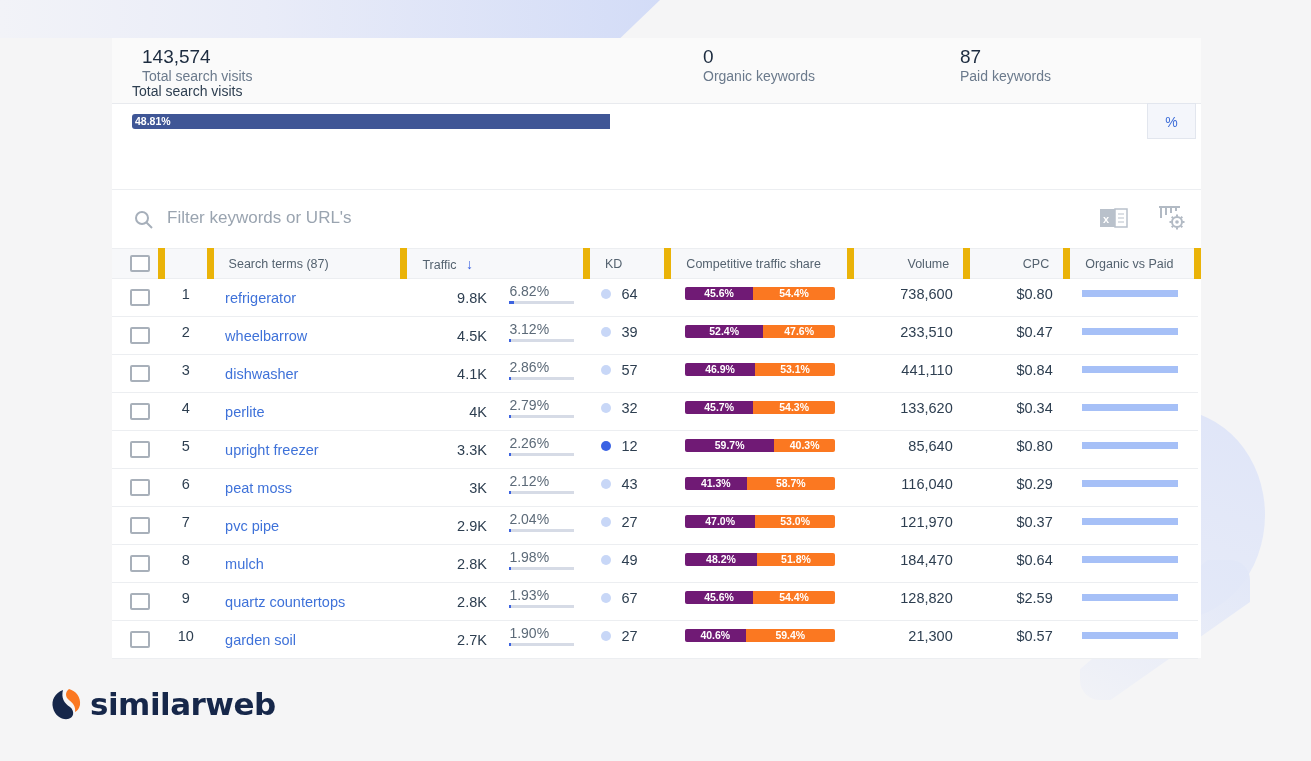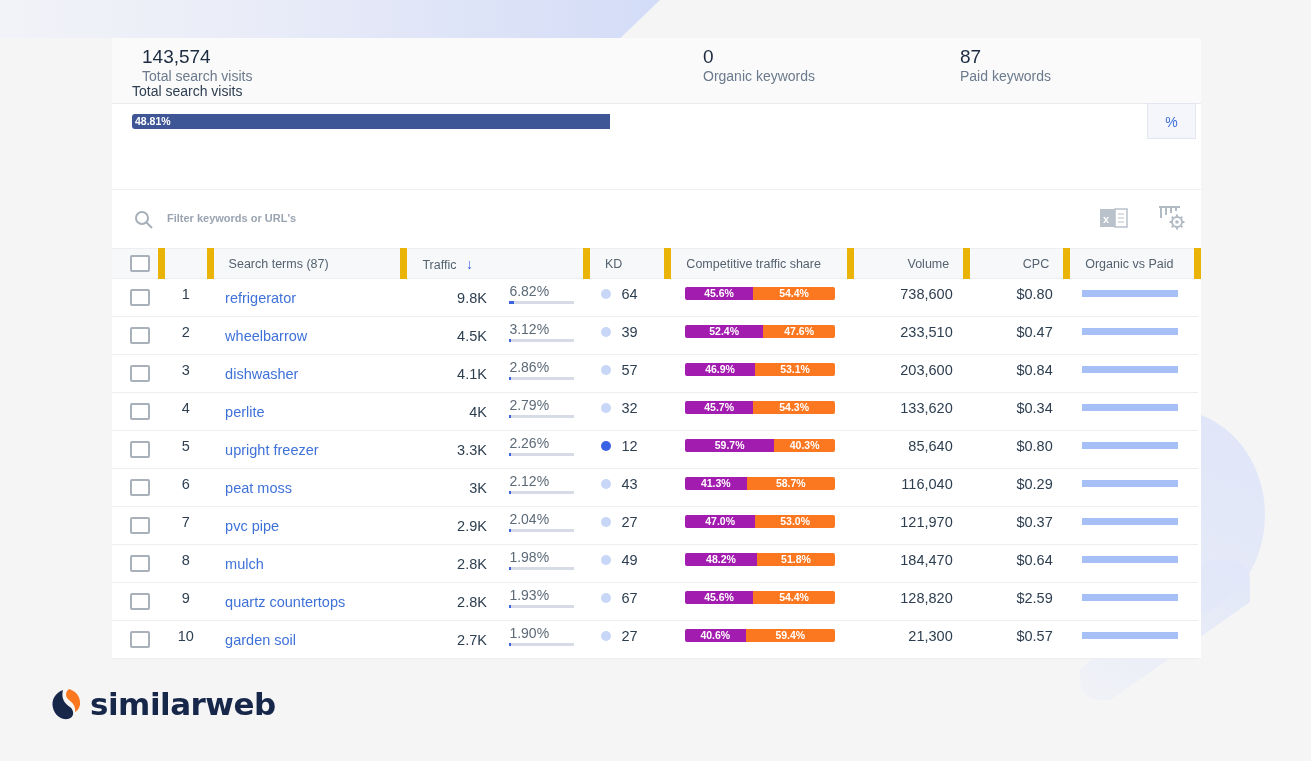--- a/index.html
+++ b/index.html
@@ -50,23 +50,22 @@
   .seg.org { background: #fb7821; border-left: 2px solid #fff; }
   .pct-toggle {
     position: absolute; left: 1035px; top: 103px; width: 49px; height: 36px;
     border: 1px solid #e2e6ee; background: #f4f6fb; color: #3e6ed8;
     font-size: 14px; text-align: center; line-height: 36px; cursor: pointer;
   }
   .search-row { position: absolute; left: 0; top: 152px; width: 1089px; height: 58px; }
   .search-icon { position: absolute; left: 22px; top: 20px; }
   .search-input {
     position: absolute; left: 55px; top: 17px; width: 400px; height: 22px;
-    border: none; outline: none; font-size: 11px; color: #9aa4b0; background: transparent;
+    border: none; outline: none; font-size: 17px; color: #9aa4b0; background: transparent;
     font-family: "Liberation Sans", sans-serif;
-    font-weight: bold;
   }
   .search-input::placeholder { color: #9aa4b0; }
   .excel-icon { position: absolute; left: 988px; top: 17px; cursor: pointer; }
   .cols-icon { position: absolute; left: 1046px; top: 15px; cursor: pointer; }
 
   table { position: absolute; left: 0; top: 210px; width: 1089px; border-collapse: collapse; }
   thead tr { height: 30px; background: #f7f8fa; }
   th {
     font-size: 12.5px; font-weight: normal; color: #54626f; text-align: left;
     border-right: 7px solid #eab308; border-top: 1px solid #eceef1; border-bottom: 1px solid #eceef1;
@@ -84,21 +83,21 @@
   .kw { color: #3f72d9; cursor: pointer; }
   .tshare { position: relative; top: -4px; }
   .tshare .p { font-size: 14px; color: #5c6a78; display: block; line-height: 16px; }
   .tshare .track { display: block; width: 65px; height: 3px; background: #d6dbe6; margin-top: 2px; position: relative; }
   .tshare .fill { position: absolute; left: 0; top: 0; height: 3px; background: #3c63e0; }
   .kd { position: relative; top: -4px; }
   .kd-dot { display: inline-block; width: 10px; height: 10px; border-radius: 50%; background: #c8d7f7; margin-right: 10px; vertical-align: middle; position: relative; top: -1px; }
   .kd-dot.easy { background: #3a62e4; }
   .cts { display: flex; width: 150px; height: 13px; position: relative; top: -4px; }
   .cts div { height: 13px; color: #fff; font-size: 10.5px; font-weight: bold; text-align: center; line-height: 13px; }
-  .cts .a { background: #a21caf; border-radius: 2px 0 0 2px; }
+  .cts .a { background: #701a75; border-radius: 2px 0 0 2px; }
   .cts .b { background: #fb7821; border-radius: 0 2px 2px 0; }
   .up { position: relative; top: -4px; }
   .ovp { width: 96px; height: 7px; background: #a6c0f7; position: relative; top: -4px; }
 
   .logo { position: absolute; left: 50px; top: 686px; display: flex; align-items: center; }
   .logo-text { font-size: 31px; font-weight: bold; color: #16274a; margin-left: 8px; letter-spacing: -0.5px; font-family: "DejaVu Sans", sans-serif; }
 </style>
 </head>
 <body>
 
@@ -254,21 +253,21 @@
         </span>
       </div>
     </td>
     <td style="padding-left:15px"><span class="kd"><span class="kd-dot"></span><span>57</span></span></td>
     <td style="padding-left:17px">
       <div class="cts">
         <div class="a" style="width: 46.9%;">46.9%</div>
         <div class="b" style="width: 53.1%;">53.1%</div>
       </div>
     </td>
-    <td class="r" style="padding-right:14px"><span class="up">203,600</span></td>
+    <td class="r" style="padding-right:14px"><span class="up">441,110</span></td>
     <td class="r" style="padding-right:14px"><span class="up">$0.84</span></td>
     <td style="padding-left:15px">
             <div class="ovp"></div>
           </td>
   </tr>
 
   <tr>
     <td style="padding-left:18px"><span class="chk"></span></td>
     <td>
             <div class="rownum">4</div>

